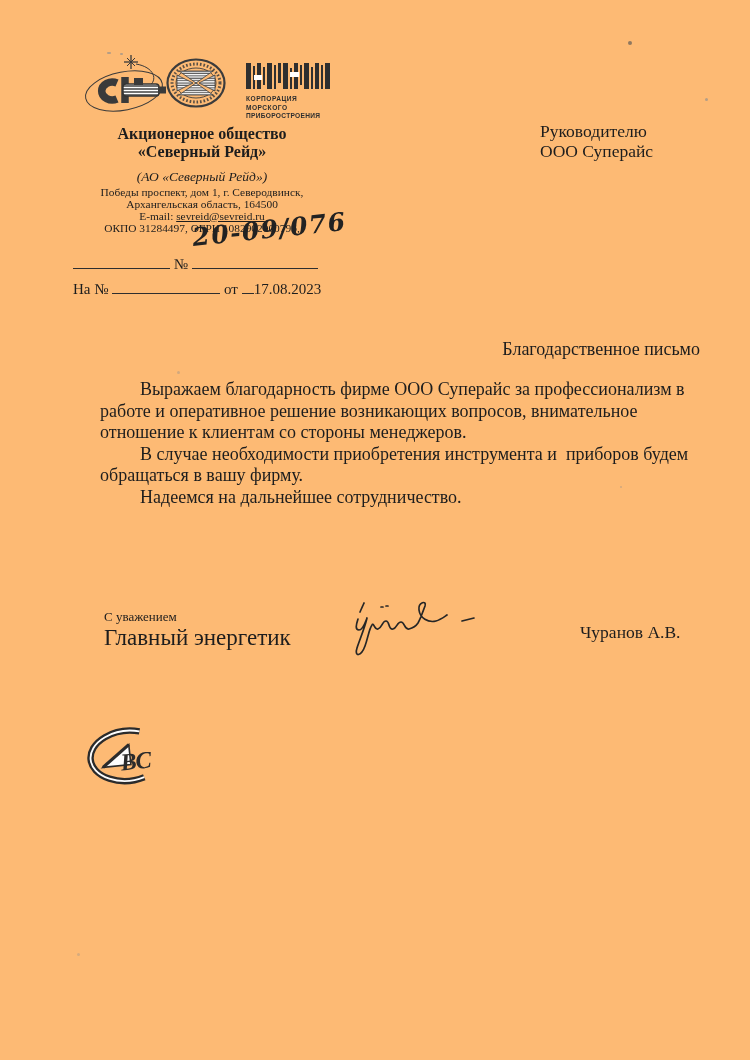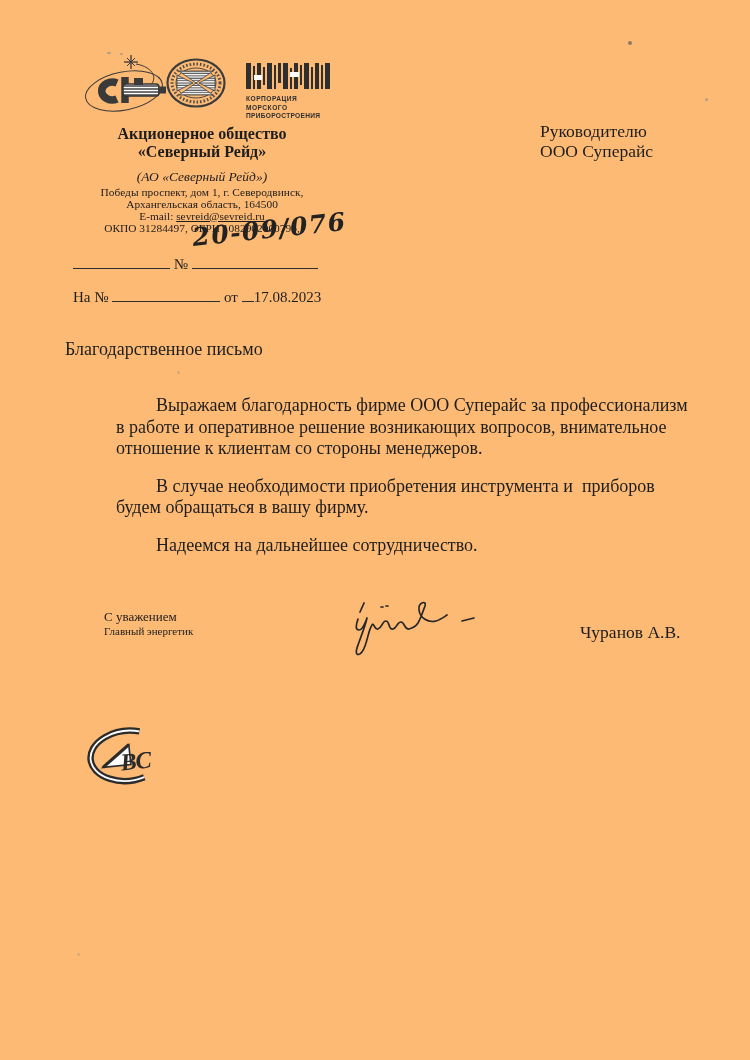--- a/index.html
+++ b/index.html
@@ -16,36 +16,36 @@
   .logos svg{position:absolute;}
   .org-name{font-weight:bold;font-size:16px;line-height:18px;margin-top:2px;}
   .org-short{font-size:13.5px;line-height:15px;margin-top:8px;font-style:italic;}
   .org-details{font-size:11.4px;line-height:12px;margin-top:2px;text-align:center;}
   .org-details .email-link{text-decoration:underline;}
   
   .addressee{left:540px;top:122px;font-size:17.5px;line-height:19.5px;}
   
   .ref{left:73px;top:250px;font-size:15px;}
   .ref-row1{height:28px;line-height:28px;white-space:nowrap;}
-  .ref-row2{height:18px;line-height:16px;white-space:nowrap;margin-top:9px;}
+  .ref-row2{height:18px;line-height:16px;white-space:nowrap;margin-top:1px;}
   .blank{display:inline-block;border-bottom:1.4px solid #2e2e2e;height:14px;vertical-align:baseline;}
   .w97{width:97px;} .w128{width:126px;position:relative;} .w110{width:108px;} .w12{width:12px;}
   .hand{
     position:absolute;left:2px;top:-30px;white-space:nowrap;
     font-family:"DejaVu Serif",serif;font-style:italic;font-weight:600;
     font-size:25px;letter-spacing:1.5px;color:#222;
     transform:rotate(-6deg);transform-origin:left bottom;
   }
   
-  .title{left:65px;top:339px;width:635px;text-align:left;font-size:18px;}
+  .title{left:65px;top:339px;width:635px;text-align:right;font-size:18px;}
   .body{left:100px;top:379px;width:612px;font-size:18px;line-height:21.5px;text-align:left;}
-  .body p{margin:16px;text-indent:40px;white-space:pre-wrap;}
+  .body p{margin:0;text-indent:40px;white-space:pre-wrap;}
   
   .salutation{left:104px;top:609px;font-size:13px;}
-  .position{left:104px;top:625px;font-size:11px;}
+  .position{left:104px;top:625px;font-size:23px;}
   .signer{left:580px;top:622px;font-size:17.5px;}
   .signature{left:350px;top:598px;}
   
   .speck{position:absolute;background:#8f8f8f;border-radius:50%;opacity:.65;}
   .svg-caption{font-family:"Liberation Sans",sans-serif;font-weight:bold;}
 </style>
 </head>
 <body>
 
 <div class="page">

